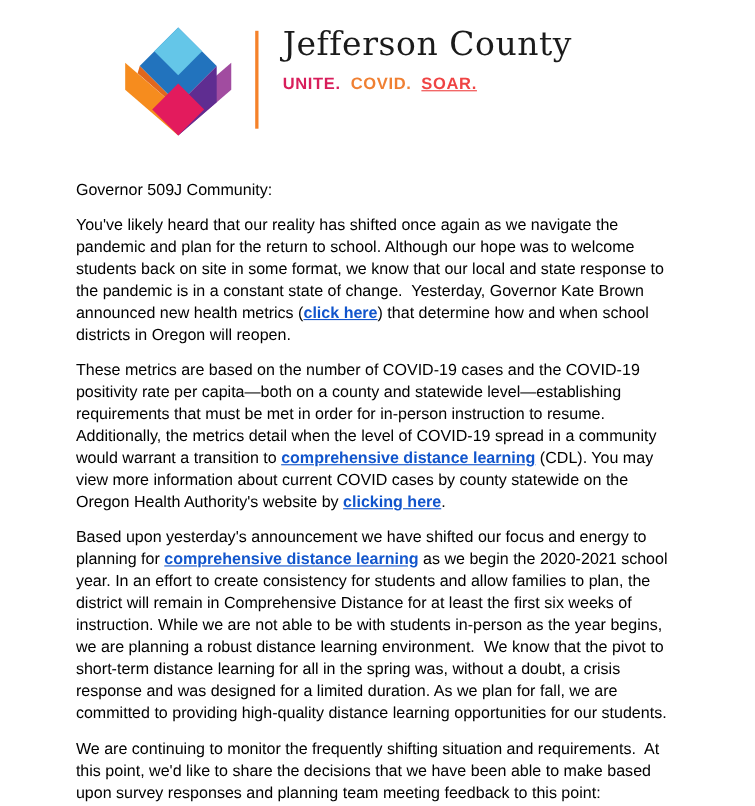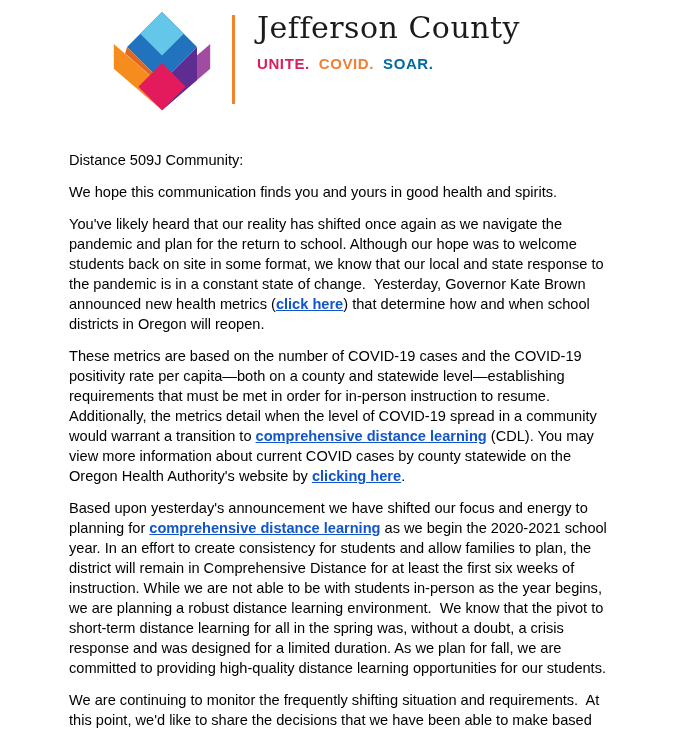--- a/index.html
+++ b/index.html
@@ -8,21 +8,21 @@
     width:686px;height:733px;
     background:#ffffff;
     overflow:hidden;
     font-family:"Liberation Sans", sans-serif;
     color:#000000;
   }
   
   .masthead{
     display:flex;
     align-items:flex-start;
-    padding-top:8px;
+    padding-top:21px;
     padding-left:110px;
   }
   .logo-svg{display:block;margin-top:2px;flex:0 0 auto;}
   .vert-divider{
     width:3px;height:89px;
     margin:7px 0 0 18px;
     flex:0 0 auto;
   }
   .title-block{margin-left:22px;}
   .title-l1{
@@ -76,28 +76,27 @@
       <polygon points="106,36 55,80 55,106 106,62" fill="#A14CA0"></polygon>
       <polygon points="92,39 55,76 55,106 92,74" fill="#5F2D91"></polygon>
       <polygon points="55,56 80,81 55,106 30,81" fill="#E31B5D"></polygon>
     </svg>
 
     <div class="vert-divider" style="background: rgb(245, 130, 42);"></div>
 
     <div class="title-block">
       <div class="title-l1">Jefferson County</div>
       <div class="tagline">
-        <span class="tag" style="color: rgb(216, 30, 91);">UNITE.</span><span class="tag" style="color: rgb(240, 128, 51);">COVID.</span><span class="tag" style="color: #0369a1;">SOAR.</span>
+        <span class="tag" style="color: rgb(216, 30, 91);">UNITE.</span><span class="tag" style="color: rgb(240, 128, 51);">COVID.</span><span class="tag" style="color: #ef4444; text-decoration: underline;">SOAR.</span>
       </div>
     </div>
   </div>
 
   <div class="letter">
-    <p><span>Distance 509J Community:</span></p>
-    <p><span>We hope this communication finds you and yours in good health and spirits.</span></p>
+    <p><span>Governor 509J Community:</span></p>
     <p><span>You've likely heard that our reality has shifted once again as we navigate the pandemic and plan for the return to school. Although our hope was to welcome students back on site in some format, we know that our local and state response to the pandemic is in a constant state of change.  Yesterday, Governor Kate Brown announced new health metrics (</span><a href="#" style="color: rgb(17, 85, 204);">click here</a><span>) that determine how and when school districts in Oregon will reopen.</span></p>
     <p><span>These metrics are based on the number of COVID-19 cases and the COVID-19 positivity rate per capita—both on a county and statewide level—establishing requirements that must be met in order for in-person instruction to resume.  Additionally, the metrics detail when the level of COVID-19 spread in a community would warrant a transition to </span><a href="#" style="color: rgb(17, 85, 204);">comprehensive distance learning</a><span> (CDL). You may view more information about current COVID cases by county statewide on the Oregon Health Authority's website by </span><a href="#" style="color: rgb(17, 85, 204);">clicking here</a><span>.</span></p>
     <p><span>Based upon yesterday's announcement we have shifted our focus and energy to planning for </span><a href="#" style="color: rgb(17, 85, 204);">comprehensive distance learning</a><span> as we begin the 2020-2021 school year. In an effort to create consistency for students and allow families to plan, the district will remain in Comprehensive Distance for at least the first six weeks of instruction. While we are not able to be with students in-person as the year begins, we are planning a robust distance learning environment.  We know that the pivot to short-term distance learning for all in the spring was, without a doubt, a crisis response and was designed for a limited duration. As we plan for fall, we are committed to providing high-quality distance learning opportunities for our students.</span></p>
     <p><span>We are continuing to monitor the frequently shifting situation and requirements.  At this point, we'd like to share the decisions that we have been able to make based upon survey responses and planning team meeting feedback to this point:</span></p>
 
   </div>
 
 </div>
 
 </body></html>

